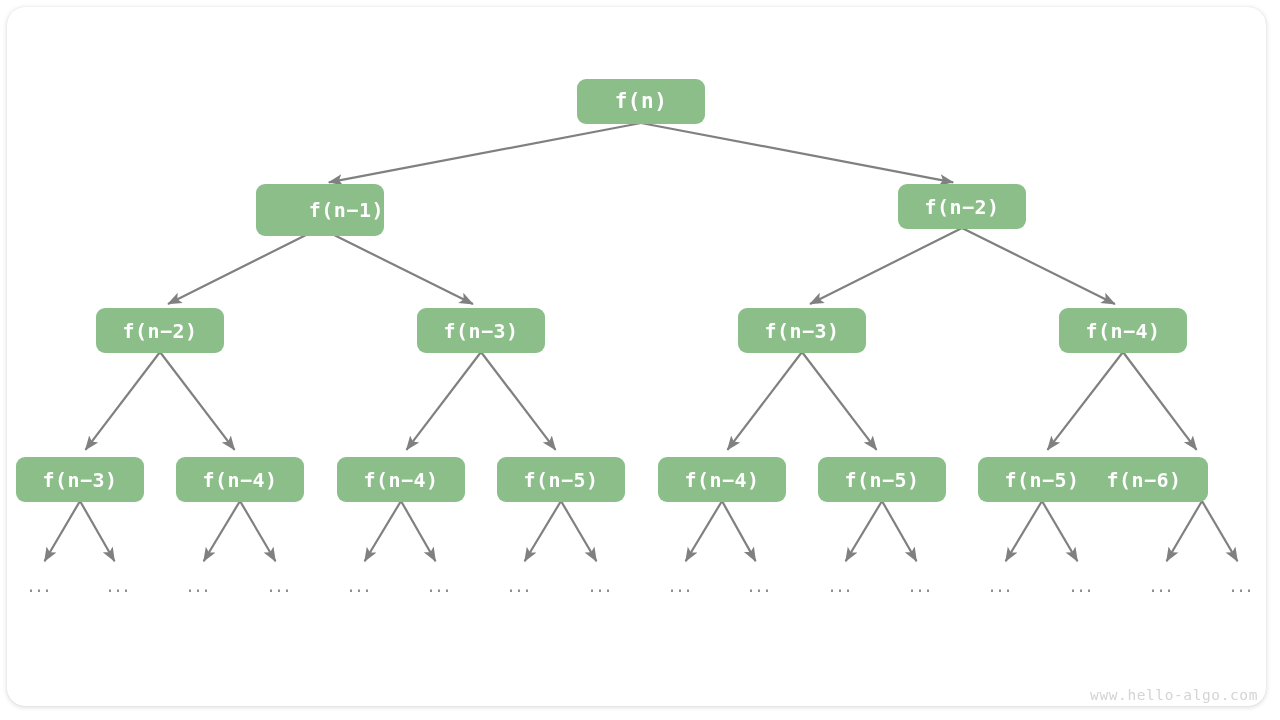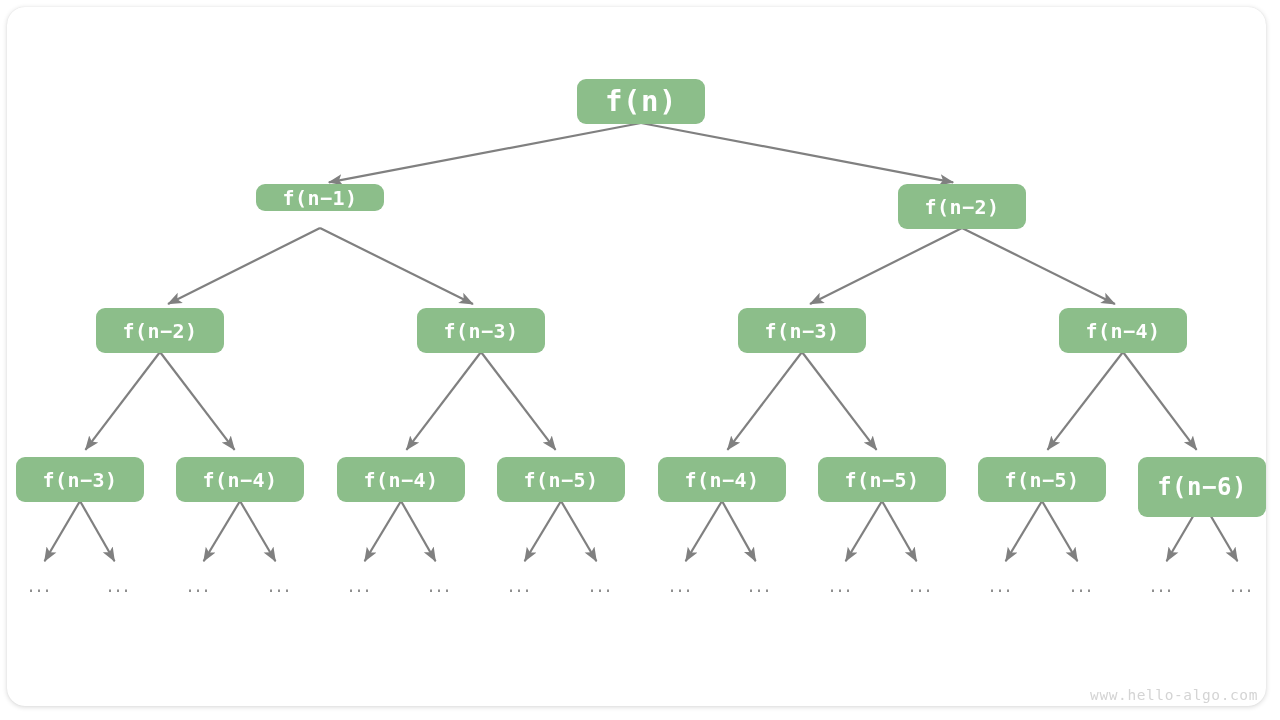--- a/index.html
+++ b/index.html
@@ -115,24 +115,24 @@
         <line x1="882" y1="501" x2="845.6471192888043" y2="561.2925826429587" stroke="#808080" stroke-width="2.2" marker-end="url(#arrowhead)"></line>
         <line x1="882" y1="501" x2="916.522390937907" y2="561.1928867635302" stroke="#808080" stroke-width="2.2" marker-end="url(#arrowhead)"></line>
         <line x1="1042" y1="501" x2="1005.6471192888043" y2="561.2925826429587" stroke="#808080" stroke-width="2.2" marker-end="url(#arrowhead)"></line>
         <line x1="1042" y1="501" x2="1077.4368188609294" y2="561.2425920635801" stroke="#808080" stroke-width="2.2" marker-end="url(#arrowhead)"></line>
         <line x1="1202" y1="501" x2="1166.5631811390706" y2="561.2425920635801" stroke="#808080" stroke-width="2.2" marker-end="url(#arrowhead)"></line>
         <line x1="1202" y1="501" x2="1237.4368188609294" y2="561.2425920635801" stroke="#808080" stroke-width="2.2" marker-end="url(#arrowhead)"></line>
       </g>
   </svg>
 
   <div id="node-layer">
-      <div class="node" style="left: 577px; top: 79px; width: 128px; height: 45px; font-size: 29px;">
+      <div class="node" style="left: 577px; top: 79px; width: 128px; height: 45px; font-size: 21px;">
         <span class="node-label">f(n)</span>
       </div>
-      <div class="node" style="left: 256px; top: 184px; width: 128px; height: 27px; font-size: 20px;">
+      <div class="node" style="left: 256px; top: 184px; width: 128px; height: 52px; font-size: 20px; justify-content: flex-end;">
         <span class="node-label">f(n−1)</span>
       </div>
       <div class="node" style="left: 898px; top: 184px; width: 128px; height: 45px; font-size: 20px;">
         <span class="node-label">f(n−2)</span>
       </div>
       <div class="node" style="left: 96px; top: 308px; width: 128px; height: 45px; font-size: 20px;">
         <span class="node-label">f(n−2)</span>
       </div>
       <div class="node" style="left: 417px; top: 308px; width: 128px; height: 45px; font-size: 20px;">
         <span class="node-label">f(n−3)</span>
@@ -157,21 +157,21 @@
       </div>
       <div class="node" style="left: 658px; top: 457px; width: 128px; height: 45px; font-size: 20px;">
         <span class="node-label">f(n−4)</span>
       </div>
       <div class="node" style="left: 818px; top: 457px; width: 128px; height: 45px; font-size: 20px;">
         <span class="node-label">f(n−5)</span>
       </div>
       <div class="node" style="left: 978px; top: 457px; width: 128px; height: 45px; font-size: 20px;">
         <span class="node-label">f(n−5)</span>
       </div>
-      <div class="node" style="left: 1138px; top: 457px; width: 128px; height: 60px; font-size: 24px;">
+      <div class="node" style="left: 1080px; top: 457px; width: 128px; height: 45px; font-size: 20px;">
         <span class="node-label">f(n−6)</span>
       </div>
     </div>
   <div id="ellipsis-layer">
       <div class="ellipsis" style="left: 27.9375px; top: 575.5px;">...</div>
       <div class="ellipsis" style="left: 106.938px; top: 575.5px;">...</div>
       <div class="ellipsis" style="left: 186.938px; top: 575.5px;">...</div>
       <div class="ellipsis" style="left: 267.938px; top: 575.5px;">...</div>
       <div class="ellipsis" style="left: 347.938px; top: 575.5px;">...</div>
       <div class="ellipsis" style="left: 427.938px; top: 575.5px;">...</div>

